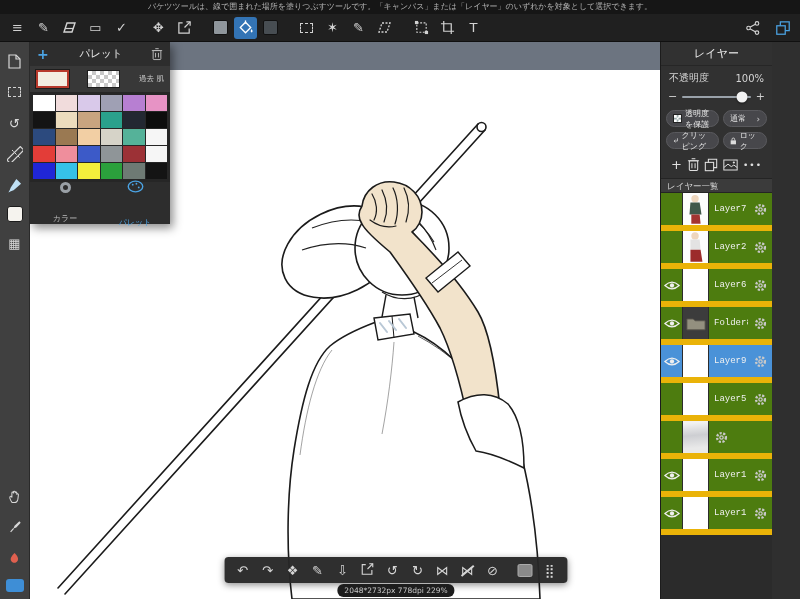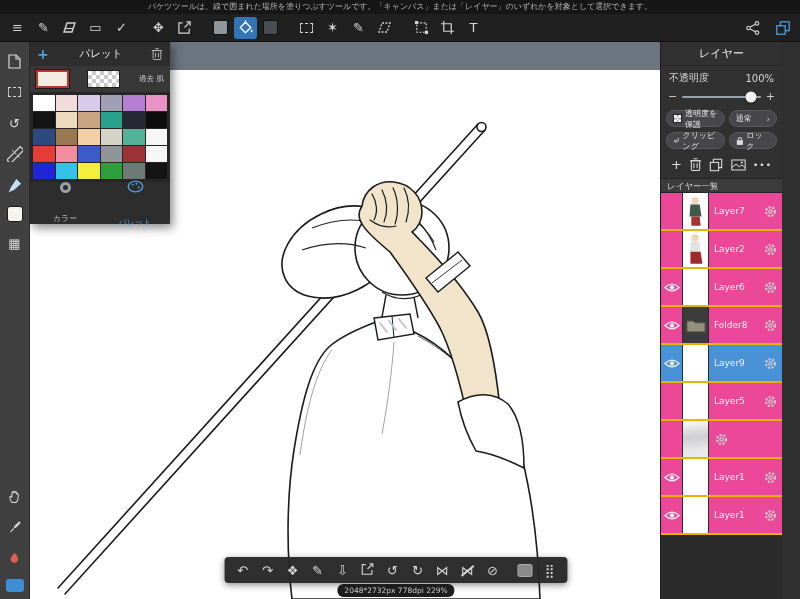--- a/index.html
+++ b/index.html
@@ -61,42 +61,42 @@
   .bottom-toolbar{position:absolute;left:366px;bottom:16px;transform:translateX(-50%);height:26px;
                   background:rgba(38,38,38,.96);border-radius:4px;display:flex;align-items:center;gap:9px;
                   padding:0 10px;color:#d5d5d5;font-size:13px;box-shadow:0 2px 7px rgba(0,0,0,.45);z-index:5;}
   .bt-icon{position:relative;width:16px;text-align:center;flex:0 0 auto;}
   .slashed::after{content:"";position:absolute;left:0;top:7px;width:16px;height:1.5px;background:#d5d5d5;transform:rotate(-40deg);}
   .bt-chip{width:15px;height:13px;background:#8a8a8a;border:1px solid #ababab;border-radius:2px;margin-left:8px;flex:0 0 auto;}
   .status-badge{position:absolute;left:366px;bottom:2px;transform:translateX(-50%);background:#1d1d1d;
                 color:#c9c9c9;font-size:7.5px;padding:2px 7px;border-radius:6px;white-space:nowrap;z-index:5;}
 
   
-  .layers-panel{position:absolute;left:660px;top:42px;width:122px;height:557px;background:#313131;
+  .layers-panel{position:absolute;left:660px;top:42px;width:112px;height:557px;background:#313131;
                 border-left:1px solid #1c1c1c;display:flex;flex-direction:column;}
   .lp-title{height:24px;line-height:24px;text-align:center;color:#ececec;font-size:11px;border-bottom:1px solid #262626;flex:0 0 auto;}
   .lp-opacity{display:flex;justify-content:space-between;align-items:center;padding:5px 8px 1px;color:#d5d5d5;font-size:10px;flex:0 0 auto;}
   .lp-slider{display:flex;align-items:center;gap:5px;padding:4px 7px 7px;color:#cfcfcf;font-size:11px;flex:0 0 auto;}
   .lp-track{position:relative;flex:1;height:2px;background:#9aa2aa;border-radius:1px;}
   .lp-knob{position:absolute;left:87%;top:50%;transform:translate(-50%,-50%);width:11px;height:11px;
            background:#f2f2f2;border-radius:50%;box-shadow:0 1px 2px rgba(0,0,0,.55);}
   .lp-btn-row{display:flex;gap:4px;padding:0 5px;margin-bottom:5px;flex:0 0 auto;}
   .pill{display:flex;align-items:center;gap:3px;height:17px;background:#47474b;border:1px solid #5a5a5e;
         border-radius:9px;color:#e3e3e3;font-size:8px;padding:0 6px;justify-content:center;}
   .pill-wide{flex:1.3;}
   .pill-narrow{flex:1;}
   .pill .chev{margin-left:auto;color:#cfcfcf;font-size:9px;}
   .mini-checker{width:9px;height:9px;background-image:conic-gradient(#9aa 25%,#fff 0 50%,#9aa 0 75%,#fff 0);background-size:4.5px 4.5px;border:1px solid #222;flex:0 0 auto;}
   .lp-icons{display:flex;align-items:center;justify-content:space-between;padding:3px 10px 6px;color:#e0e0e0;flex:0 0 auto;}
   .lp-icon{display:flex;align-items:center;justify-content:center;font-size:13px;}
   .lp-more{font-size:9px;letter-spacing:1px;}
   .lp-list-header{height:15px;line-height:15px;font-size:8.5px;color:#d8d8d8;background:#3b3b3b;
                   border-top:1px solid #242424;border-bottom:1px solid #242424;padding:0 6px;flex:0 0 auto;}
   .layer-list{background:#2b2b2b;flex:1;overflow:hidden;}
-  .layer-row{display:flex;height:38px;background:#ec4899;border-bottom:2px solid #eab308;}
+  .layer-row{display:flex;height:38px;background:#4d7c0f;border-bottom:6px solid #eab308;font-family:Liberation Mono, monospace;}
   .layer-row .eye{width:21px;display:flex;align-items:center;justify-content:center;flex:0 0 auto;}
   .layer-row .thumb{width:27px;border-left:1px solid #2c2c2c;border-right:1px solid #2c2c2c;
                     display:flex;align-items:center;justify-content:center;background:#fff;overflow:hidden;flex:0 0 auto;}
   .thumb.folder{background:#3c3c3c;}
   .thumb.gray{background:linear-gradient(175deg,#f2f2f2 8%,#cdced2 45%,#e9e9e9 82%);}
   .layer-row .lname{flex:1;display:flex;align-items:center;padding-left:5px;font-size:9px;color:#f1f1f1;overflow:hidden;}
   .layer-row .gearwrap{width:24px;display:flex;align-items:center;justify-content:center;flex:0 0 auto;}
   .layer-row.selected .eye,.layer-row.selected .lname,.layer-row.selected .gearwrap{background:#4a92d8;}
 </style>
 </head>

